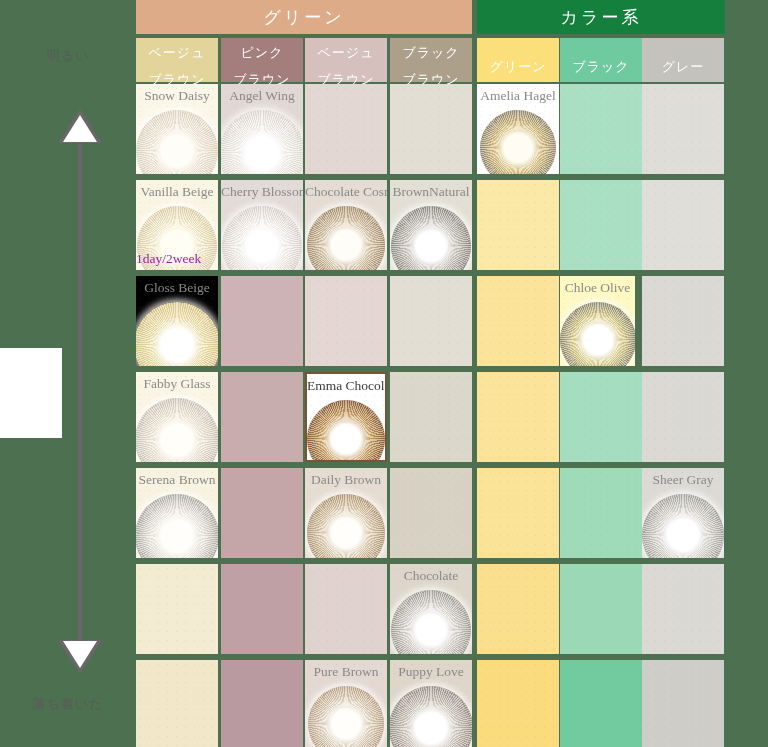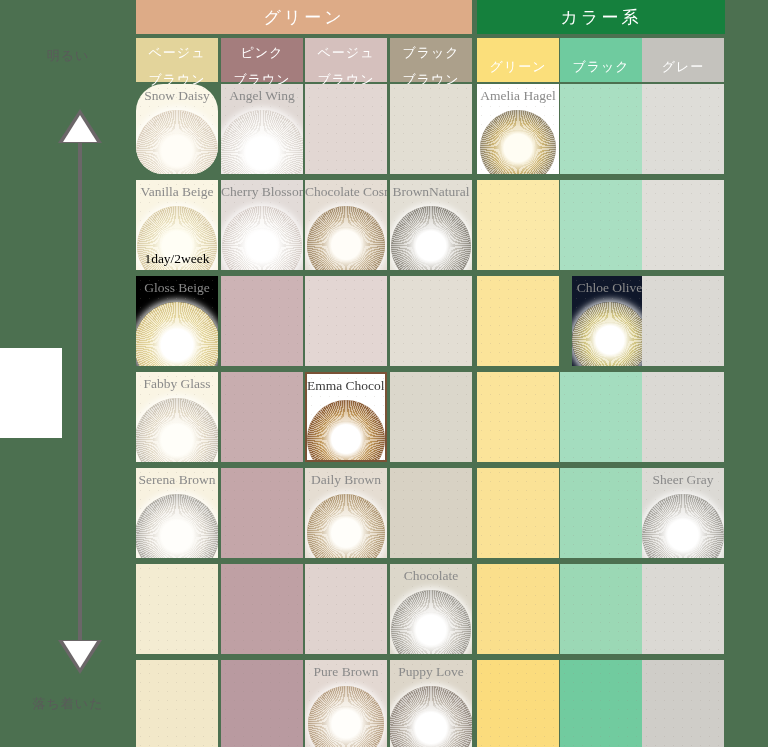--- a/index.html
+++ b/index.html
@@ -85,22 +85,22 @@
   }
   .cell.sel{
     border:2px solid #7a5236;background:#ffffff !important;box-sizing:border-box;
   }
   .cell.sel .nm{color:#3c3c3c;}
   .lens{
     position:absolute;left:50%;transform:translateX(-50%);
     border-radius:50%;
   }
   .subnote{
-    position:absolute;left:0;bottom:3px;width:100%;text-align:center;
-    font-size:13.5px;color:#000000;
+    position:absolute;left:0;bottom:3px;width:100%;text-align:left;
+    font-size:13.5px;color:#a21caf;
     font-family:"Liberation Serif","DejaVu Serif",serif;
   }
   .dots{
     position:absolute;left:0;top:0;width:100%;height:100%;
     background-image:radial-gradient(rgba(150,140,130,.20) 0.7px, transparent 0.8px);
     background-size:9px 9px;
     pointer-events:none;
   }
 </style>
 </head>
@@ -149,21 +149,21 @@
         <span>グリーン</span>
       </div>
       <div class="cat" style="left: 560px; width: 82px; background: rgb(111, 203, 159);">
         <span>ブラック</span>
       </div>
       <div class="cat" style="left: 642px; width: 82px; background: rgb(196, 194, 189);">
         <span>グレー</span>
       </div>
     </div>
   <div id="cells-layer">
-      <div class="cell" style="left: 136px; top: 84px; width: 82px; height: 90px; background: rgb(251, 247, 232); border-radius: 27px;">
+      <div class="cell" style="left: 136px; top: 84px; width: 82px; height: 90px; background: rgb(251, 247, 232);">
         <div class="dots"></div>
         <div class="nm">Snow Daisy</div>
         <div class="lens" style="width: 82px; height: 82px; top: 26px; background: radial-gradient(circle, rgb(255, 253, 247) 0%, rgb(255, 253, 247) 26%, rgb(243, 234, 217) 46%, rgb(228, 216, 198) 72%, rgb(243, 234, 217) 88%, rgba(255, 255, 255, 0.85) 97%, rgba(255, 255, 255, 0.2) 100%); box-shadow: rgba(255, 255, 255, 0.75) 0px 0px 6px 3px;">
           <div style="position: absolute; inset: 0px; border-radius: 50%; background: repeating-conic-gradient(rgba(255, 255, 255, 0.55) 0deg, rgba(255, 255, 255, 0.55) 1.6deg, rgba(0, 0, 0, 0.05) 1.6deg, rgba(0, 0, 0, 0.05) 3.2deg); mask-image: radial-gradient(circle, transparent 28%, rgb(0, 0, 0) 40%, rgb(0, 0, 0) 74%, transparent 82%); opacity: 0.85;"></div>
         </div>
       </div>
       <div class="cell" style="left: 221px; top: 84px; width: 82px; height: 90px; background: rgb(224, 216, 212);">
         <div class="dots"></div>
         <div class="nm">Angel Wing</div>
         <div class="lens" style="width: 86px; height: 86px; top: 26px; background: radial-gradient(circle, rgb(255, 255, 255) 0%, rgb(255, 255, 255) 26%, rgb(244, 240, 235) 46%, rgb(227, 220, 214) 72%, rgb(244, 240, 235) 88%, rgba(255, 255, 255, 0.85) 97%, rgba(255, 255, 255, 0.2) 100%); box-shadow: rgba(255, 255, 255, 0.75) 0px 0px 6px 3px;">
@@ -239,21 +239,21 @@
       </div>
       <div class="cell" style="left: 305px; top: 276px; width: 82px; height: 90px; background: rgb(227, 214, 211);">
         <div class="dots"></div>
       </div>
       <div class="cell" style="left: 390px; top: 276px; width: 82px; height: 90px; background: rgb(227, 222, 212);">
         <div class="dots"></div>
       </div>
       <div class="cell" style="left: 477px; top: 276px; width: 82px; height: 90px; background: rgb(251, 228, 154);">
         <div class="dots"></div>
       </div>
-      <div class="cell" style="left: 560px; top: 276px; width: 75px; height: 90px; background: #0f172a; margin-left: 12px;">
+      <div class="cell" style="left: 560px; top: 276px; width: 75px; height: 90px; background: #fef9c3;">
         <div class="dots"></div>
         <div class="nm">Chloe Olive</div>
         <div class="lens" style="width: 76px; height: 76px; top: 26px; background: radial-gradient(circle, rgb(255, 255, 255) 0%, rgb(255, 255, 255) 26%, rgb(221, 208, 138) 46%, rgb(140, 133, 112) 72%, rgb(221, 208, 138) 88%, rgba(255, 255, 255, 0.85) 97%, rgba(255, 255, 255, 0.2) 100%); box-shadow: rgba(255, 255, 255, 0.75) 0px 0px 6px 3px;">
           <div style="position: absolute; inset: 0px; border-radius: 50%; background: repeating-conic-gradient(rgba(255, 255, 255, 0.55) 0deg, rgba(255, 255, 255, 0.55) 1.6deg, rgba(0, 0, 0, 0.05) 1.6deg, rgba(0, 0, 0, 0.05) 3.2deg); mask-image: radial-gradient(circle, transparent 28%, rgb(0, 0, 0) 40%, rgb(0, 0, 0) 74%, transparent 82%); opacity: 0.85;"></div>
         </div>
       </div>
       <div class="cell" style="left: 642px; top: 276px; width: 82px; height: 90px; background: rgb(219, 217, 212);">
         <div class="dots"></div>
       </div>
       <div class="cell" style="left: 136px; top: 372px; width: 82px; height: 90px; background: rgb(250, 245, 228);">

